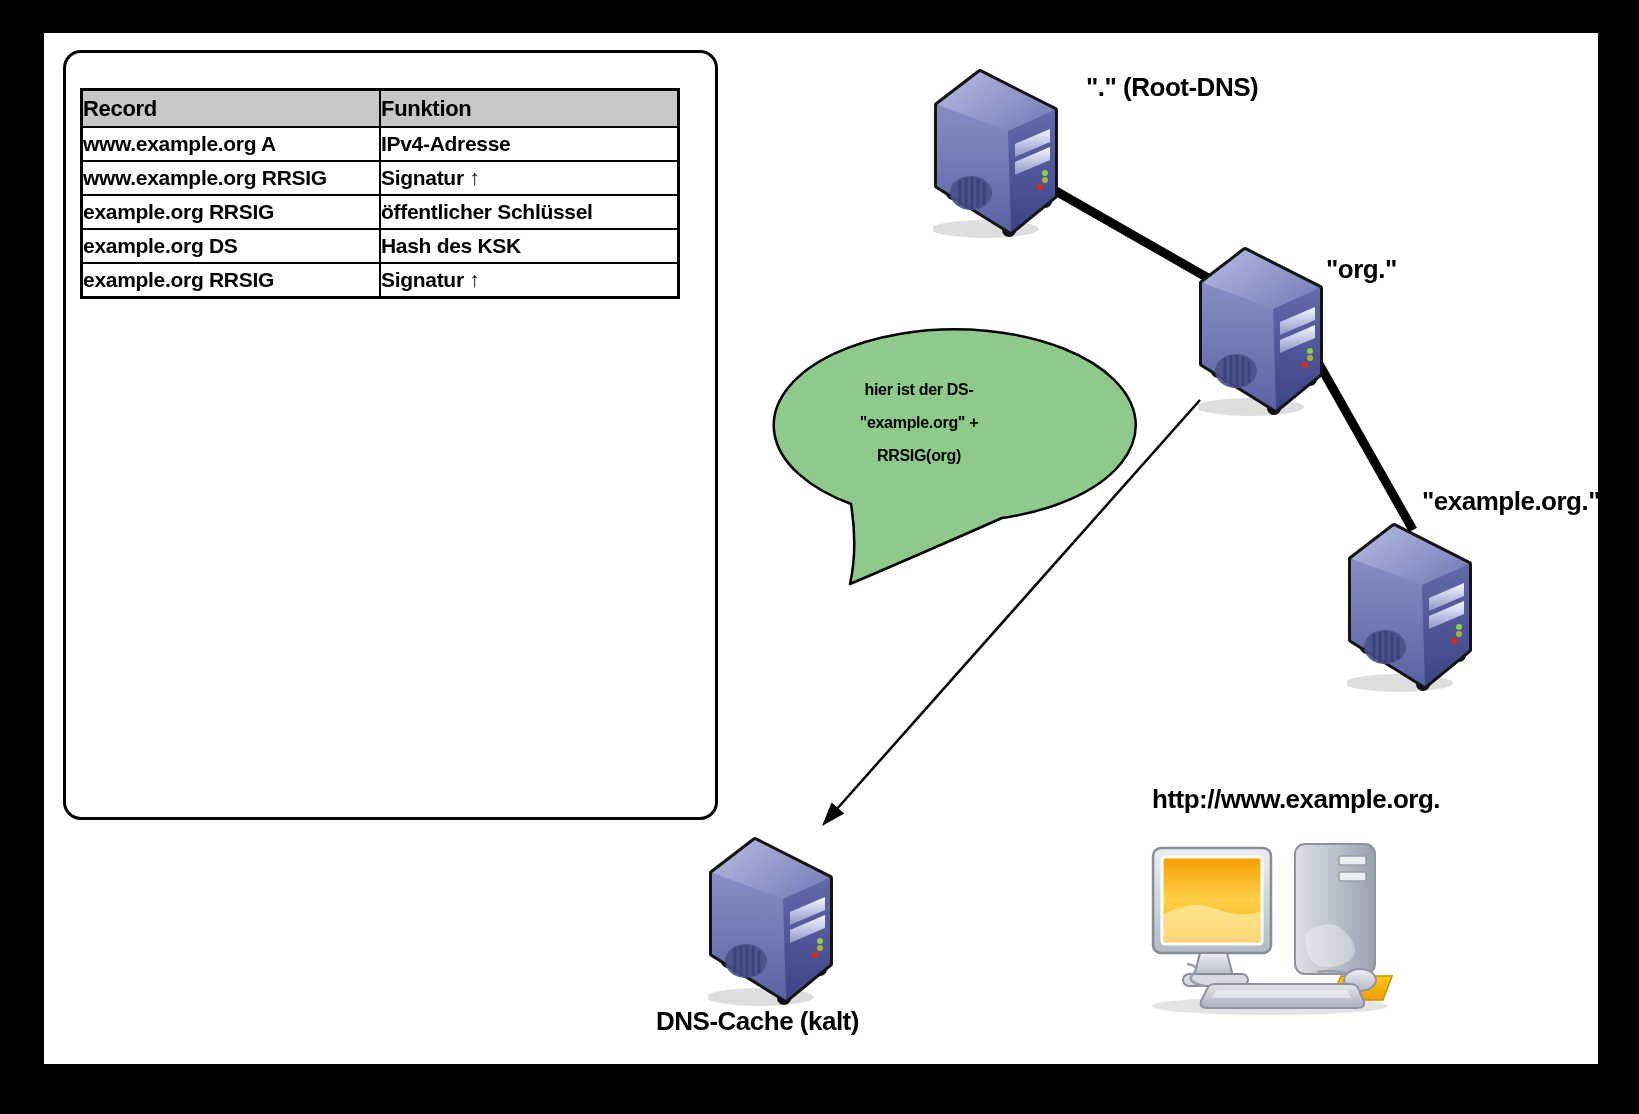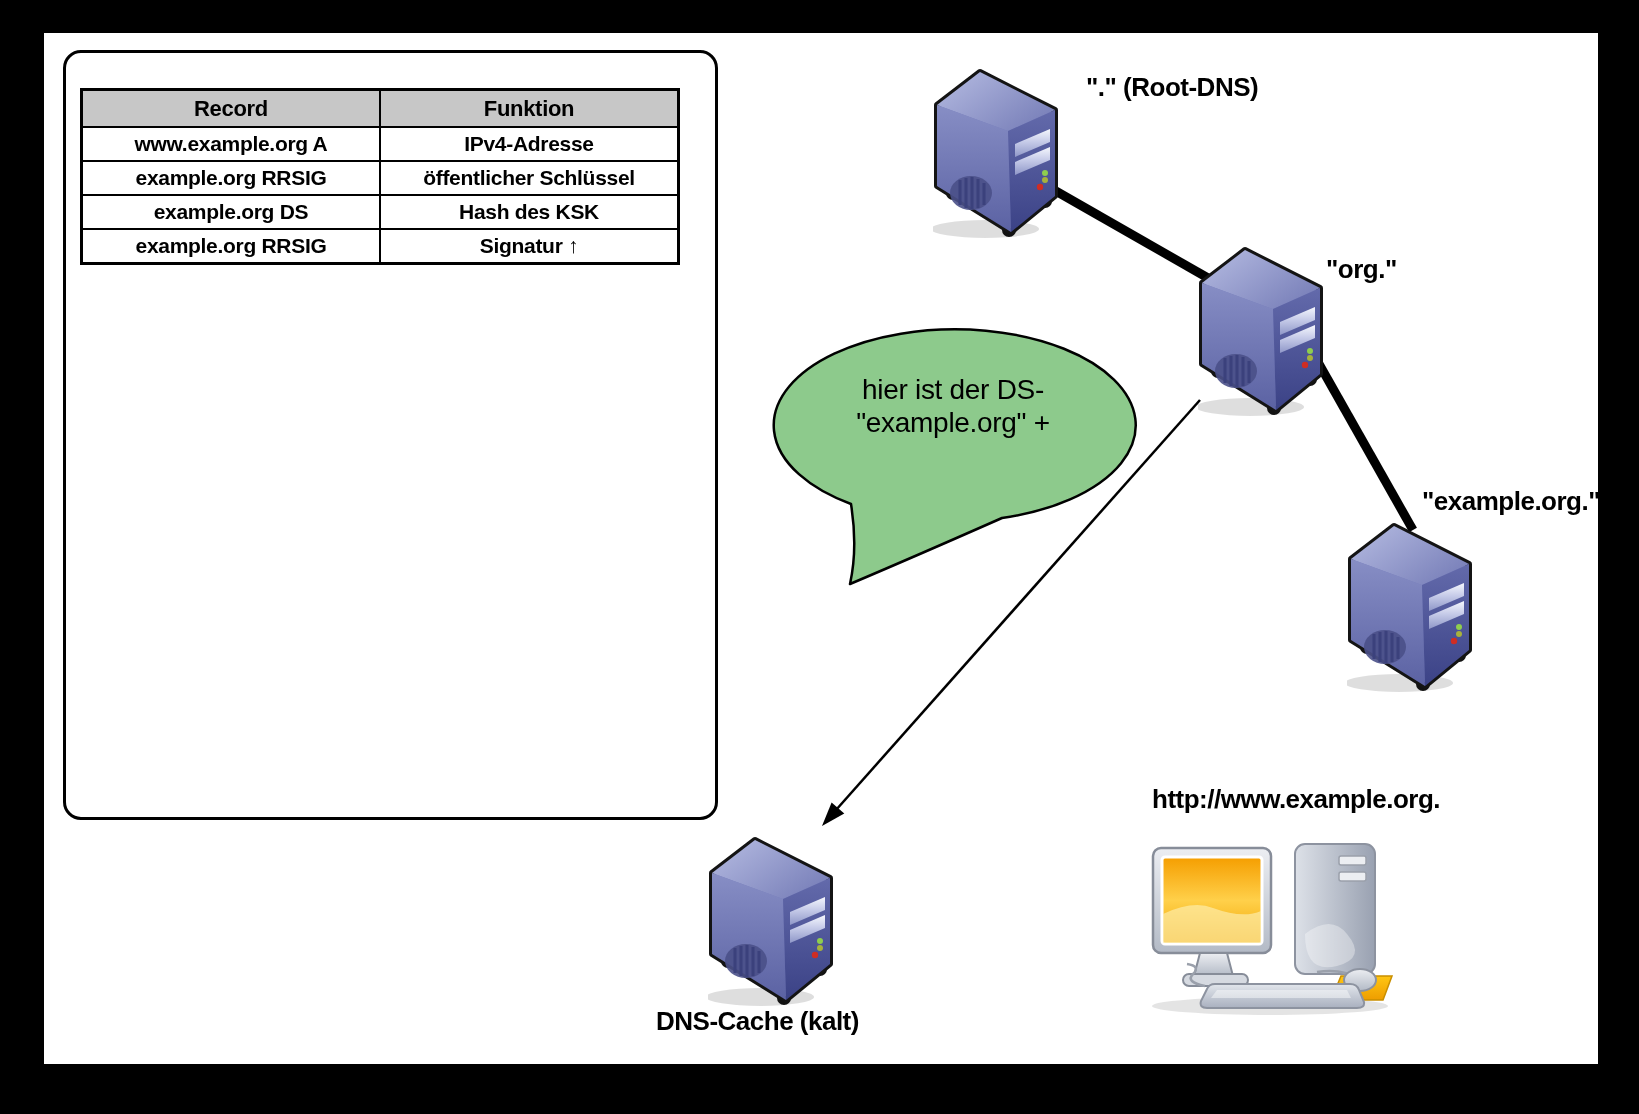--- a/index.html
+++ b/index.html
@@ -3,30 +3,30 @@
 <meta charset="utf-8">
 <style>
   html,body{margin:0;padding:0;background:#000;}
   .stage{position:relative;width:1639px;height:1114px;background:#000;overflow:hidden;
          font-family:"Liberation Sans",sans-serif;}
   .white-area{position:absolute;left:44px;top:33px;width:1554px;height:1031px;background:#ffffff;}
   .panel{position:absolute;left:63px;top:50px;width:655px;height:770px;background:#fff;
          border:3px solid #000;border-radius:18px;box-sizing:border-box;}
   .records-table{position:absolute;left:80px;top:88px;width:600px;border-collapse:collapse;
          table-layout:fixed;border:3px solid #000;}
-  .records-table th,.records-table td{border:2px solid #000;text-align:center;vertical-align:middle;
+  .records-table th,.records-table td{border:2px solid #000;text-align:left;vertical-align:middle;
          font-weight:bold;color:#000;padding:0;letter-spacing:-0.3px;white-space:nowrap;overflow:hidden;}
   .records-table th{height:35px;font-size:22px;background:#c7c7c7;}
   .records-table td{height:32px;font-size:21px;}
   .overlay{position:absolute;left:0;top:0;}
   .server{position:absolute;width:126px;height:172px;}
   .node-label{position:absolute;font-weight:bold;font-size:26px;color:#000;
          white-space:nowrap;letter-spacing:-0.5px;}
-  .bubble-text{position:absolute;left:783px;top:373px;width:340px;text-align:center;
-         font-weight:normal;font-size:28px;line-height:33px;color:#000;letter-spacing:-0.3px;}
+  .bubble-text{position:absolute;left:749px;top:373px;width:340px;text-align:center;
+         font-weight:bold;font-size:16px;line-height:33px;color:#000;letter-spacing:-0.3px;}
   .computer{position:absolute;left:1145px;top:836px;}
   .hidden-defs{position:absolute;width:0;height:0;overflow:hidden;}
 </style>
 </head>
 <body>
 
 <div class="stage">
 
   <div class="white-area"></div>
 
@@ -77,20 +77,24 @@
         <th>Record</th>
         <th>Funktion</th>
       </tr>
     </thead>
     <tbody>
       <tr>
         <td>www.example.org A</td>
         <td>IPv4-Adresse</td>
       </tr>
       <tr>
+        <td>www.example.org RRSIG</td>
+        <td>Signatur ↑</td>
+      </tr>
+      <tr>
         <td>example.org RRSIG</td>
         <td>öffentlicher Schlüssel</td>
       </tr>
       <tr>
         <td>example.org DS</td>
         <td>Hash des KSK</td>
       </tr>
       <tr>
         <td>example.org RRSIG</td>
         <td>Signatur ↑</td>
@@ -102,20 +106,21 @@
     <line x1="1040" y1="182" x2="1215" y2="282" stroke="#000" stroke-width="9"></line>
     <line x1="1310" y1="348" x2="1413" y2="530" stroke="#000" stroke-width="9"></line>
     <line x1="1200" y1="400" x2="836" y2="810" stroke="#000" stroke-width="2.5"></line>
     <polygon points="822,826 831.6,802.4 844.3,813.6" fill="#000"></polygon>
     <path d="M 851 504 Q 858 548 850 584 Q 916 556 1002 518 A 181 96 0 1 0 851 504 Z" stroke="#000" stroke-width="2.5" stroke-linejoin="round" fill="#8dca8c"></path>
   </svg>
 
   <div class="bubble-text">
     <div>hier ist der DS-</div>
     <div>"example.org" +</div>
+    <div>RRSIG(org)</div>
   </div>
 
   <div class="server" style="left:933px;top:67px;">
     <svg width="126" height="172" viewBox="0 0 126 172">
       <use href="#server-shape"></use>
     </svg>
   </div>
   <div class="server" style="left:1198px;top:245px;">
     <svg width="126" height="172" viewBox="0 0 126 172">
       <use href="#server-shape"></use>

